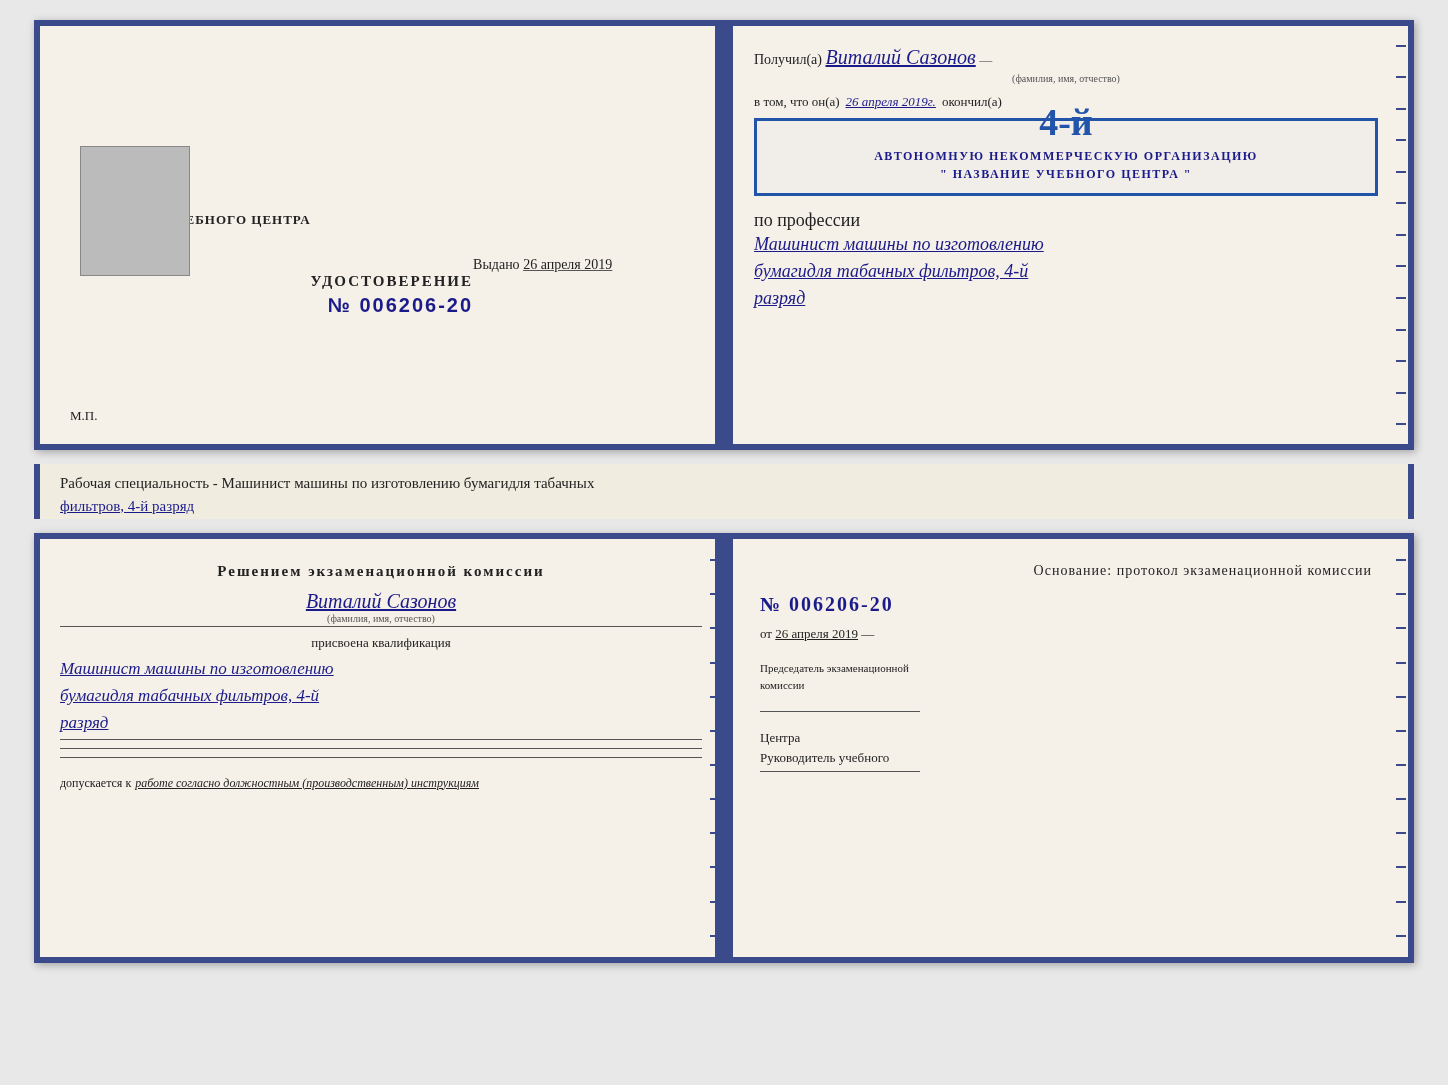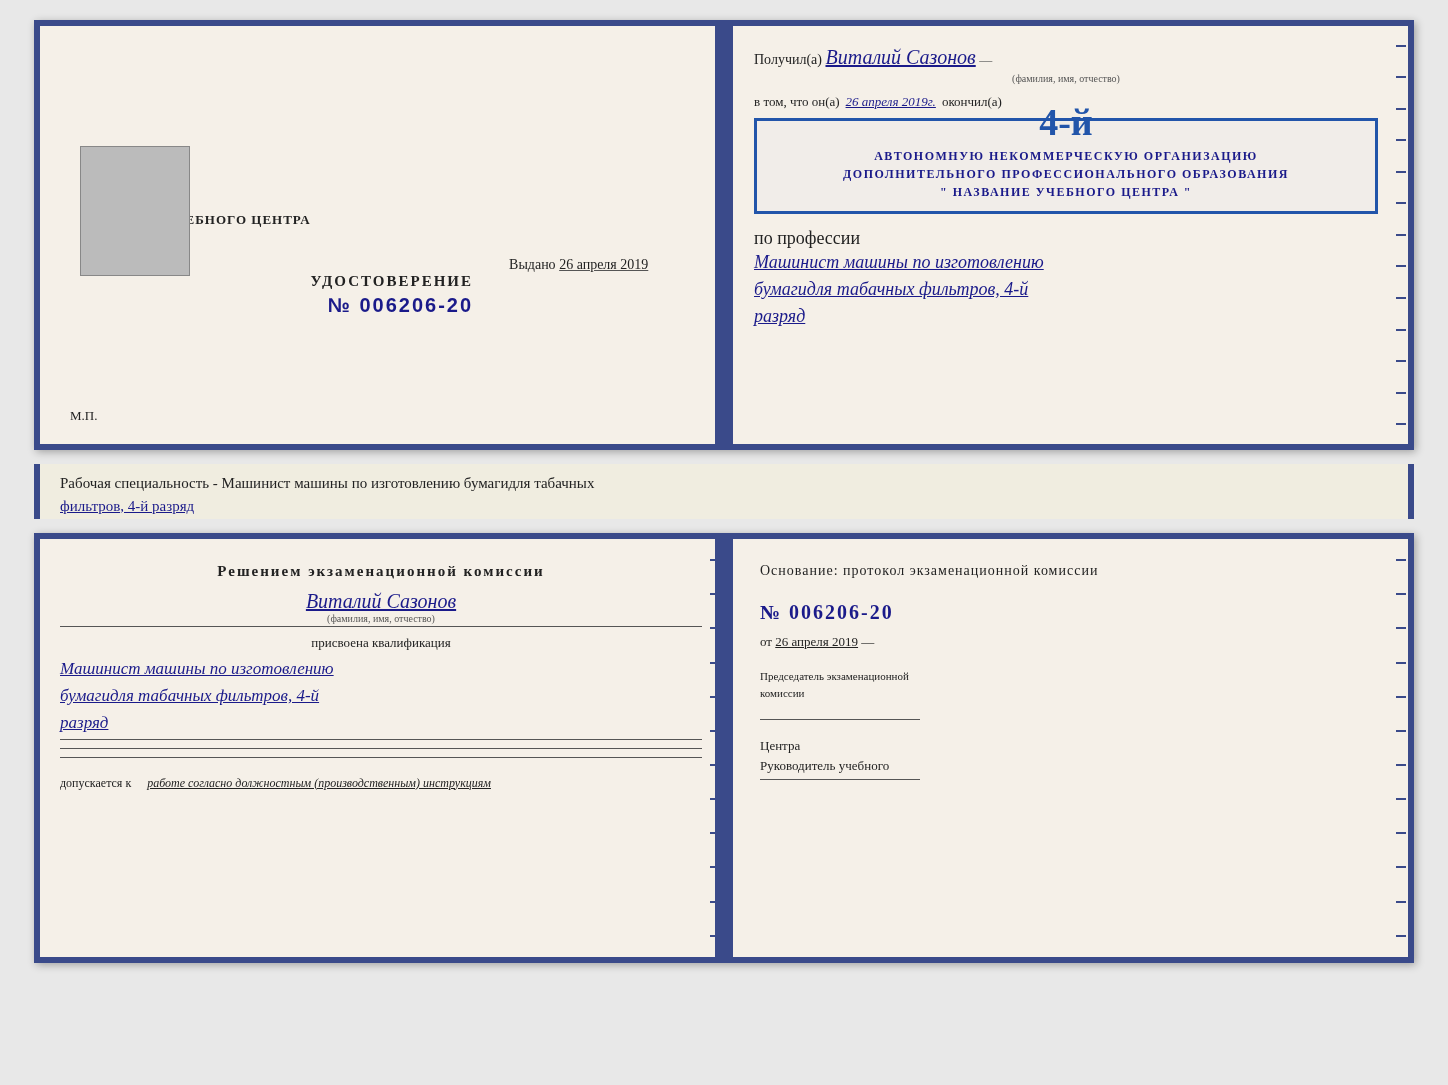--- a/index.html
+++ b/index.html
@@ -301,29 +301,29 @@
       margin-top: 18px;
       display: flex;
       gap: 4px;
       flex-wrap: wrap;
     }
     .cert-admitted-value {
       font-size: 12px;
       font-style: italic;
       text-decoration: underline;
       color: #222;
-      margin-left: 12px;
     }
 
     
     .cert-basis-label {
       font-size: 14px;
       letter-spacing: 1px;
       color: #222;
-      margin-bottom: 22px;
+      margin-bottom: 14px;
+      text-align: right;
     }
     .cert-num-large {
       font-size: 20px;
       font-weight: bold;
       color: #1a1a8a;
       letter-spacing: 2px;
       margin-bottom: 10px;
     }
     .cert-date-from {
       font-size: 13px;
@@ -361,21 +361,21 @@
   <div class="diploma-left">
     <div class="diploma-left-title">НАЗВАНИЕ УЧЕБНОГО ЦЕНТРА</div>
 
     <div class="diploma-photo-area"></div>
 
     <div class="diploma-number-section" style="margin-top: 120px;">
       <div class="diploma-cert-label">УДОСТОВЕРЕНИЕ</div>
       <div class="diploma-cert-number">№ 006206-20</div>
     </div>
 
-    <div class="diploma-issued-line" style="margin-top: 60px; margin-left: 36px;">
+    <div class="diploma-issued-line" style="margin-top: 60px;">
       <span>Выдано</span>
       <span class="diploma-issued-value">26 апреля 2019</span>
     </div>
 
     <div class="diploma-mp">М.П.</div>
   </div>
 
   <div class="diploma-right">
     <div class="diploma-recipient-line">
       <span>Получил(а)</span>
@@ -387,21 +387,20 @@
     <div class="diploma-date-line">
       <span>в том, что он(а)</span>
       <span class="diploma-date-value">26 апреля 2019г.</span>
       <span class="diploma-finished">окончил(а)</span>
     </div>
 
     <div class="diploma-stamp-area">
       <div class="diploma-stamp-number">4-й</div>
       <div class="diploma-stamp-text">
         <div>АВТОНОМНУЮ НЕКОММЕРЧЕСКУЮ ОРГАНИЗАЦИЮ</div>
-        <div>ДОПОЛНИТЕЛЬНОГО ПРОФЕССИОНАЛЬНОГО ОБРАЗОВАНИЯ</div>
         <div>" НАЗВАНИЕ УЧЕБНОГО ЦЕНТРА "</div>
       </div>
     </div>
 
     <div class="diploma-profession-label">по профессии</div>
     <div class="diploma-profession-value">
       <div>Машинист машины по изготовлению</div>
       <div>бумагидля табачных фильтров, 4-й</div>
       <div>разряд</div>
     </div>

